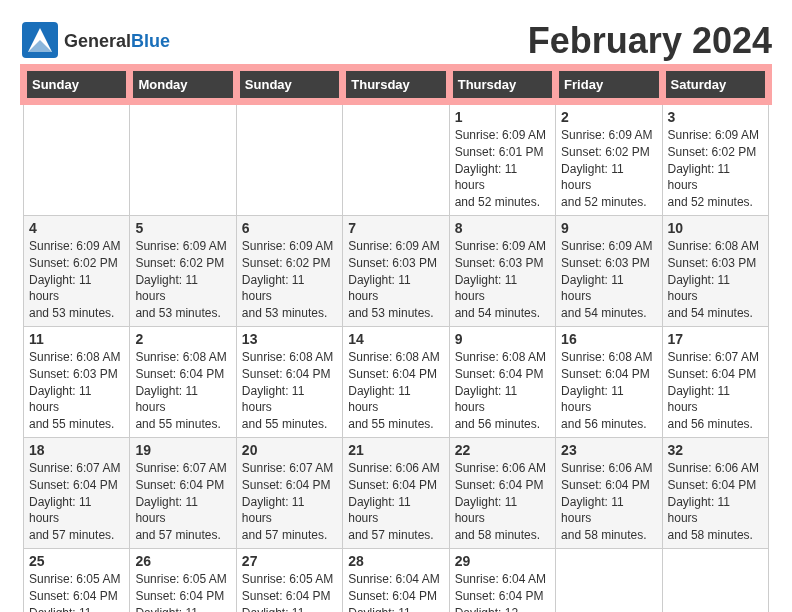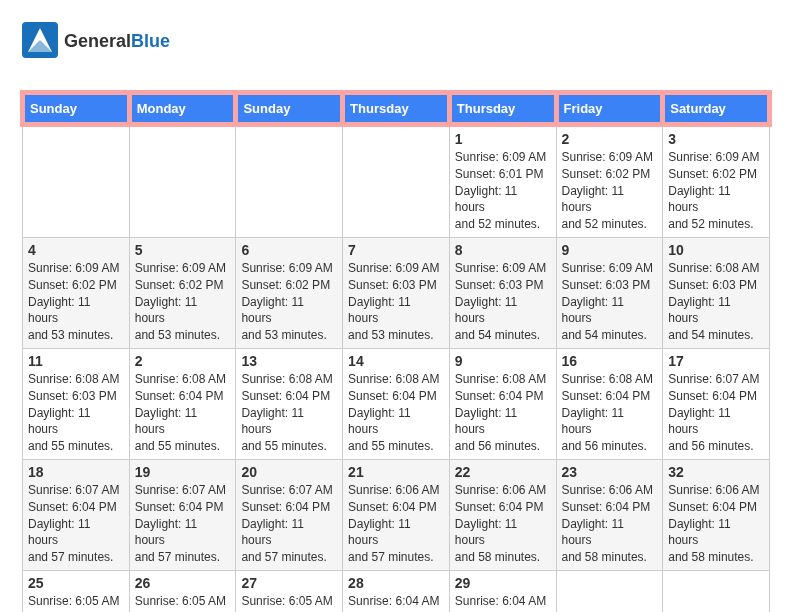--- a/index.html
+++ b/index.html
@@ -7,21 +7,21 @@
       font-family: Arial, sans-serif;
       background: #fff;
       width: 792px;
       min-height: 612px;
       padding: 20px;
     }
     .header {
       display: flex;
       justify-content: space-between;
       align-items: flex-start;
-      margin-bottom: 26px;
+      margin-bottom: 0;
     }
     .logo {
       display: flex;
       flex-direction: column;
       align-items: flex-start;
     }
     .logo-row {
       display: flex;
       align-items: center;
     }
@@ -37,26 +37,26 @@
       font-size: 18px;
       font-weight: normal;
       color: #555;
     }
     table {
       width: 100%;
       border-collapse: collapse;
       table-layout: fixed;
     }
     thead th {
-      background: #3b82f6;
+      background: #404040;
       color: #fff;
       font-size: 13px;
       padding: 6px 5px;
       text-align: left;
-      border: 5px solid #fca5a5;
+      border: 7px solid #fca5a5;
     }
     tbody td {
       border: 1px solid #ccc;
       vertical-align: top;
       padding: 4px 5px;
       font-size: 10.5px;
       color: #333;
       min-height: 80px;
       height: 90px;
     }
@@ -92,20 +92,21 @@
         </svg>
       </div>
       <div>
         <div style="font-size:18px; font-weight:bold; line-height:1.1;">
           <span style="color:#333;">General</span><span style="color:#1a6fba;">Blue</span>
         </div>
       </div>
     </div>
   </div>
   <div class="title-block">
+    <h1>February 2024</h1>
   </div>
 </div>
 
 <table>
   <thead>
     <tr id="header-row">
     <th>Sunday</th>
         <th>Monday</th>
         <th>Sunday</th>
         <th>Thursday</th>

